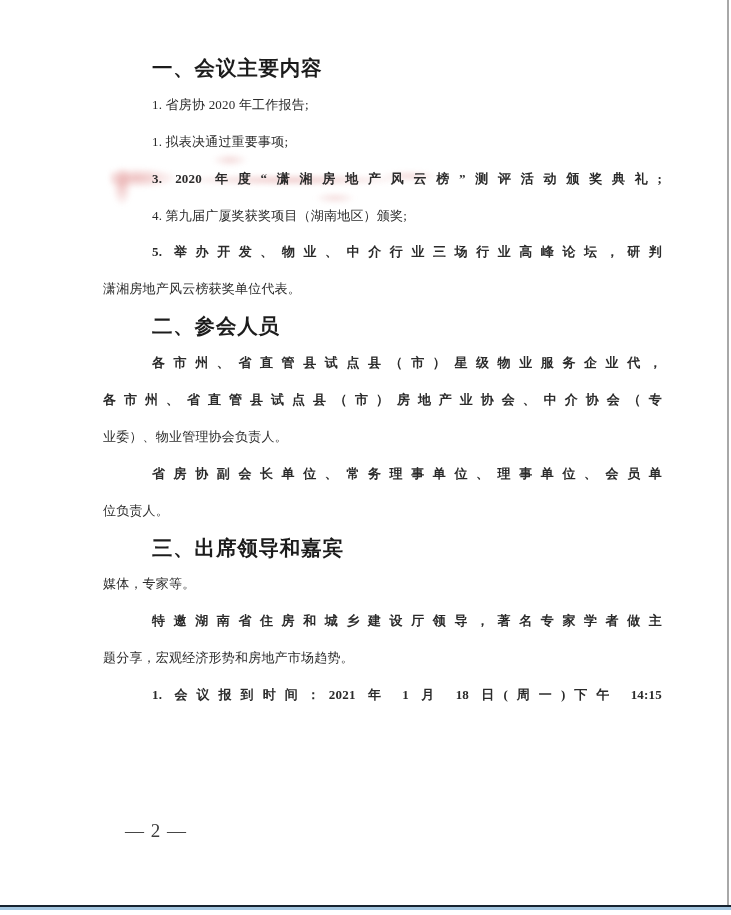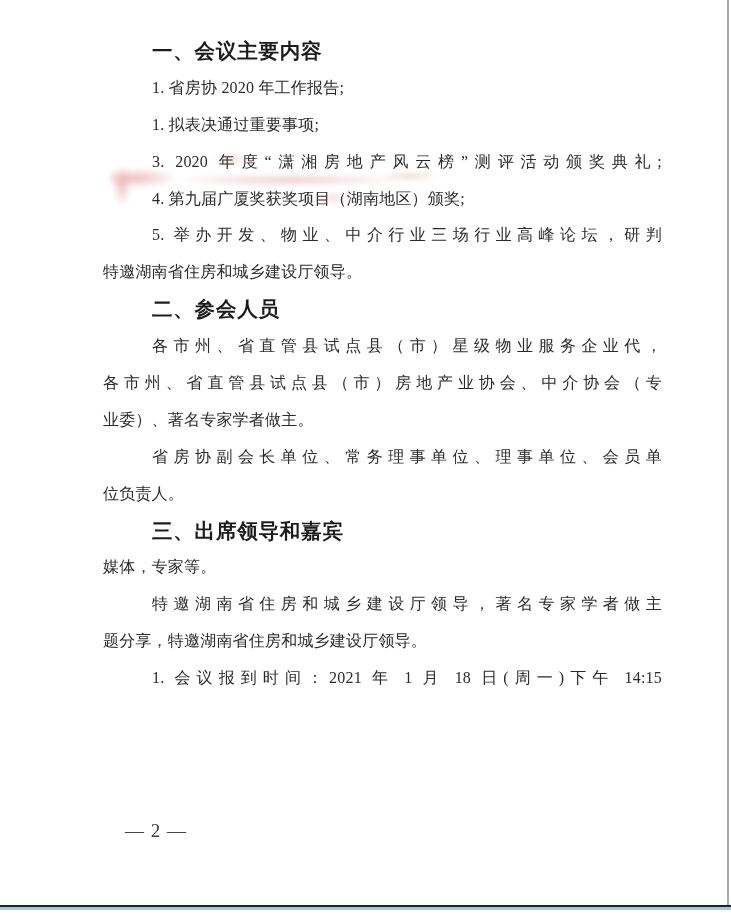--- a/index.html
+++ b/index.html
@@ -6,44 +6,45 @@
   .canvas{
     position:relative;
     width:731px;height:915px;
     background:var(--page-bg,#ffffff);
     overflow:hidden;
     font-family:"Liberation Serif","DejaVu Serif",serif;
   }
   
   .textblock{
     position:absolute;
-    left:103px;top:33px;
+    left:103px;top:50px;
     width:559px;
   }
   .line{
     height:36.9px;
     line-height:36.9px;
-    font-size:16px;
+    font-size:13px;
     color:var(--text,#2b2b2b);
     white-space:nowrap;
     overflow:hidden;
     letter-spacing:0.2px;
   }
   .line.h{
     font-family:"Liberation Sans","DejaVu Sans",sans-serif;
     font-weight:800;
     color:var(--heading,#1c1c1c);
     font-size:20.5px;
     letter-spacing:0.8px;
   }
   .line.ind{padding-left:49px;}
   .line.just{
     white-space:normal;
     text-align:justify;
     text-align-last:justify;
+    font-weight:bold;
   }
   
   .pagenum{
     position:absolute;
     left:125px;top:820px;
     font-size:19px;
     line-height:21px;
     color:#3d3d3d;
     letter-spacing:1px;
     font-family:"Liberation Serif","DejaVu Serif",serif;
@@ -89,31 +90,31 @@
 
   <div class="bleed"></div>
 
   <div class="textblock">
     <div class="line h ind">一、会议主要内容</div>
     <div class="line ind">1. 省房协 2020 年工作报告;</div>
     <div class="line ind">1. 拟表决通过重要事项;</div>
     <div class="line ind just">3. 2020 年度“潇湘房地产风云榜”测评活动颁奖典礼;</div>
     <div class="line ind">4. 第九届广厦奖获奖项目（湖南地区）颁奖;</div>
     <div class="line ind just">5. 举办开发、物业、中介行业三场行业高峰论坛，研判</div>
-    <div class="line">特邀湖南省住房和城乡建设厅领导。</div>
+    <div class="line">潇湘房地产风云榜获奖单位代表。</div>
     <div class="line h ind">二、参会人员</div>
     <div class="line ind just">各市州、省直管县试点县（市）星级物业服务企业代，</div>
     <div class="line just">各市州、省直管县试点县（市）房地产业协会、中介协会（专</div>
-    <div class="line">业委）、著名专家学者做主。</div>
+    <div class="line">业委）、物业管理协会负责人。</div>
     <div class="line ind just">省房协副会长单位、常务理事单位、理事单位、会员单</div>
     <div class="line">位负责人。</div>
     <div class="line h ind">三、出席领导和嘉宾</div>
     <div class="line">媒体，专家等。</div>
     <div class="line ind just">特邀湖南省住房和城乡建设厅领导，著名专家学者做主</div>
-    <div class="line">题分享，特邀湖南省住房和城乡建设厅领导。</div>
+    <div class="line">题分享，宏观经济形势和房地产市场趋势。</div>
     <div class="line ind just">1. 会议报到时间：2021 年 1 月 18 日(周一)下午 14:15</div>
   </div>
 
   <div class="pagenum">— 2 —</div>
 
   <div class="edge-right"></div>
   <div class="bottom-dark"></div>
   <div class="bottom-blue"></div>
 
 </div>

